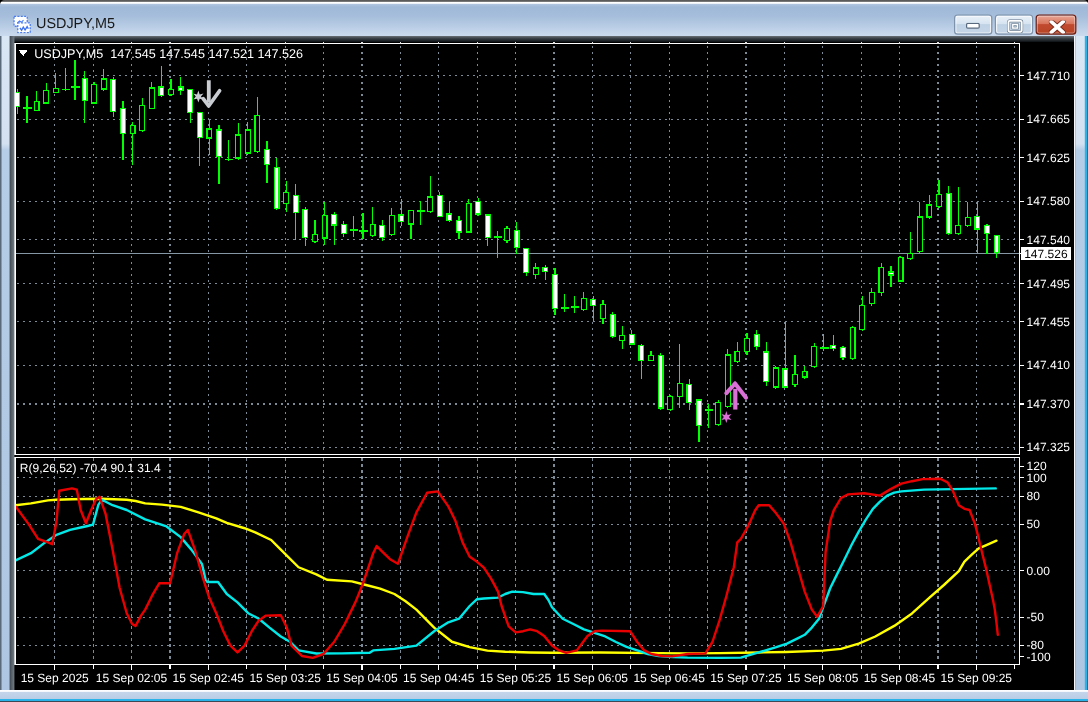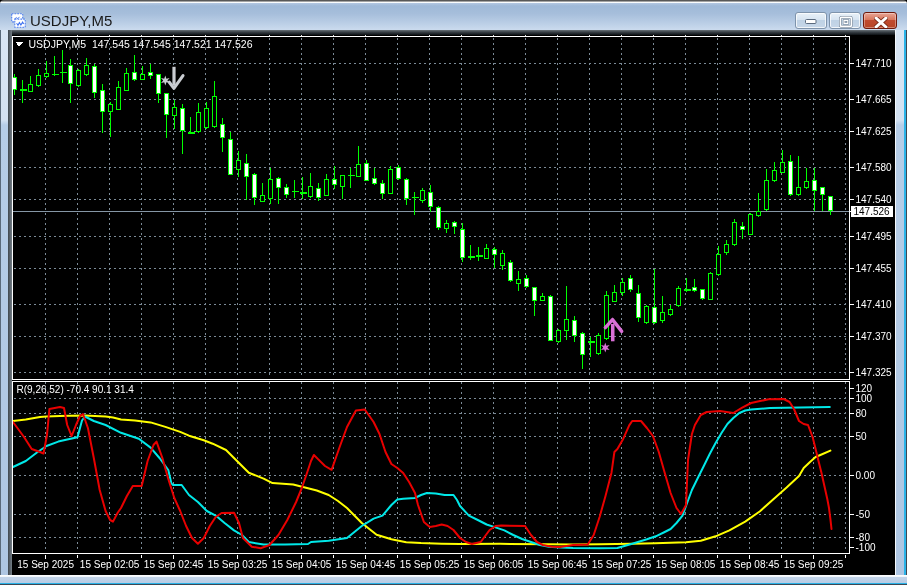--- a/index.html
+++ b/index.html
@@ -1,19 +1,19 @@
 <!DOCTYPE html>
 <html><head><meta charset="utf-8"><style>
   html,body{margin:0;padding:0;width:907px;height:585px;overflow:hidden;background:#000;}
   *{box-sizing:border-box;font-family:"Liberation Sans",sans-serif;}
   #win{position:relative;width:907px;height:585px;}
   #titlebar{position:absolute;left:0;top:0;width:907px;height:30px;
     background:linear-gradient(180deg,#666 0,#4a4a4a 1px,#fff 2px,#f8fbfd 2.8px,#b0c5e0 3.5px,#9fb9d8 6px,#a6bedb 45%,#b9cde5 75%,#cbdbee 100%);
     border-radius:4px 4px 0 0;}
-  #title-text{position:absolute;left:30px;top:12px;font-size:15px;color:#1a1a1a;text-align:right;}
+  #title-text{position:absolute;left:30px;top:12px;font-size:12px;color:#1a1a1a;text-align:right;}
   #edge-top{position:absolute;left:8px;top:30px;width:887px;height:4.5px;background:linear-gradient(180deg,#6a7278 0,#3a4248 40%,#0c1014 100%);}
   #edge-left{position:absolute;left:7px;top:30px;width:4.5px;height:545px;background:linear-gradient(90deg,#2c343a 0,#4d565e 40%,#747e86 100%);}
   .btn{position:absolute;top:11.5px;height:17px;border-radius:3px;}
   #btn-min{left:795px;width:32px;background:linear-gradient(180deg,#e9f1f8 0,#d7e4f1 45%,#bfd2e5 50%,#c6d6e8 100%);border:1px solid #7e93ab;box-shadow:inset 0 0 0 1px rgba(255,255,255,.75);}
   #btn-max{left:829px;width:32px;background:linear-gradient(180deg,#e9f1f8 0,#d7e4f1 45%,#bfd2e5 50%,#c6d6e8 100%);border:1px solid #7e93ab;box-shadow:inset 0 0 0 1px rgba(255,255,255,.75);}
   #btn-close{left:863px;width:34px;background:linear-gradient(180deg,#e8a595 0,#d8765c 45%,#c04a2e 50%,#b84526 100%);border:1px solid #6e180a;box-shadow:inset 0 0 0 1px rgba(255,255,255,.35);}
   #client{position:absolute;left:8px;top:30px;width:887px;height:545px;background:#000;}
   #frame-l{position:absolute;left:0;top:30px;width:8px;height:545px;background:linear-gradient(180deg,#d9e6f4 0,#d3e1f1 90px,#b6cde7 95px,#aec6e2 100%);border-left:1px solid #5a6a7a;}
     #frame-r{position:absolute;left:895px;top:30px;width:12px;height:545px;
      background:linear-gradient(180deg,#d9e6f4 0,#d3e1f1 90px,#b6cde7 95px,#aec6e2 100%);

